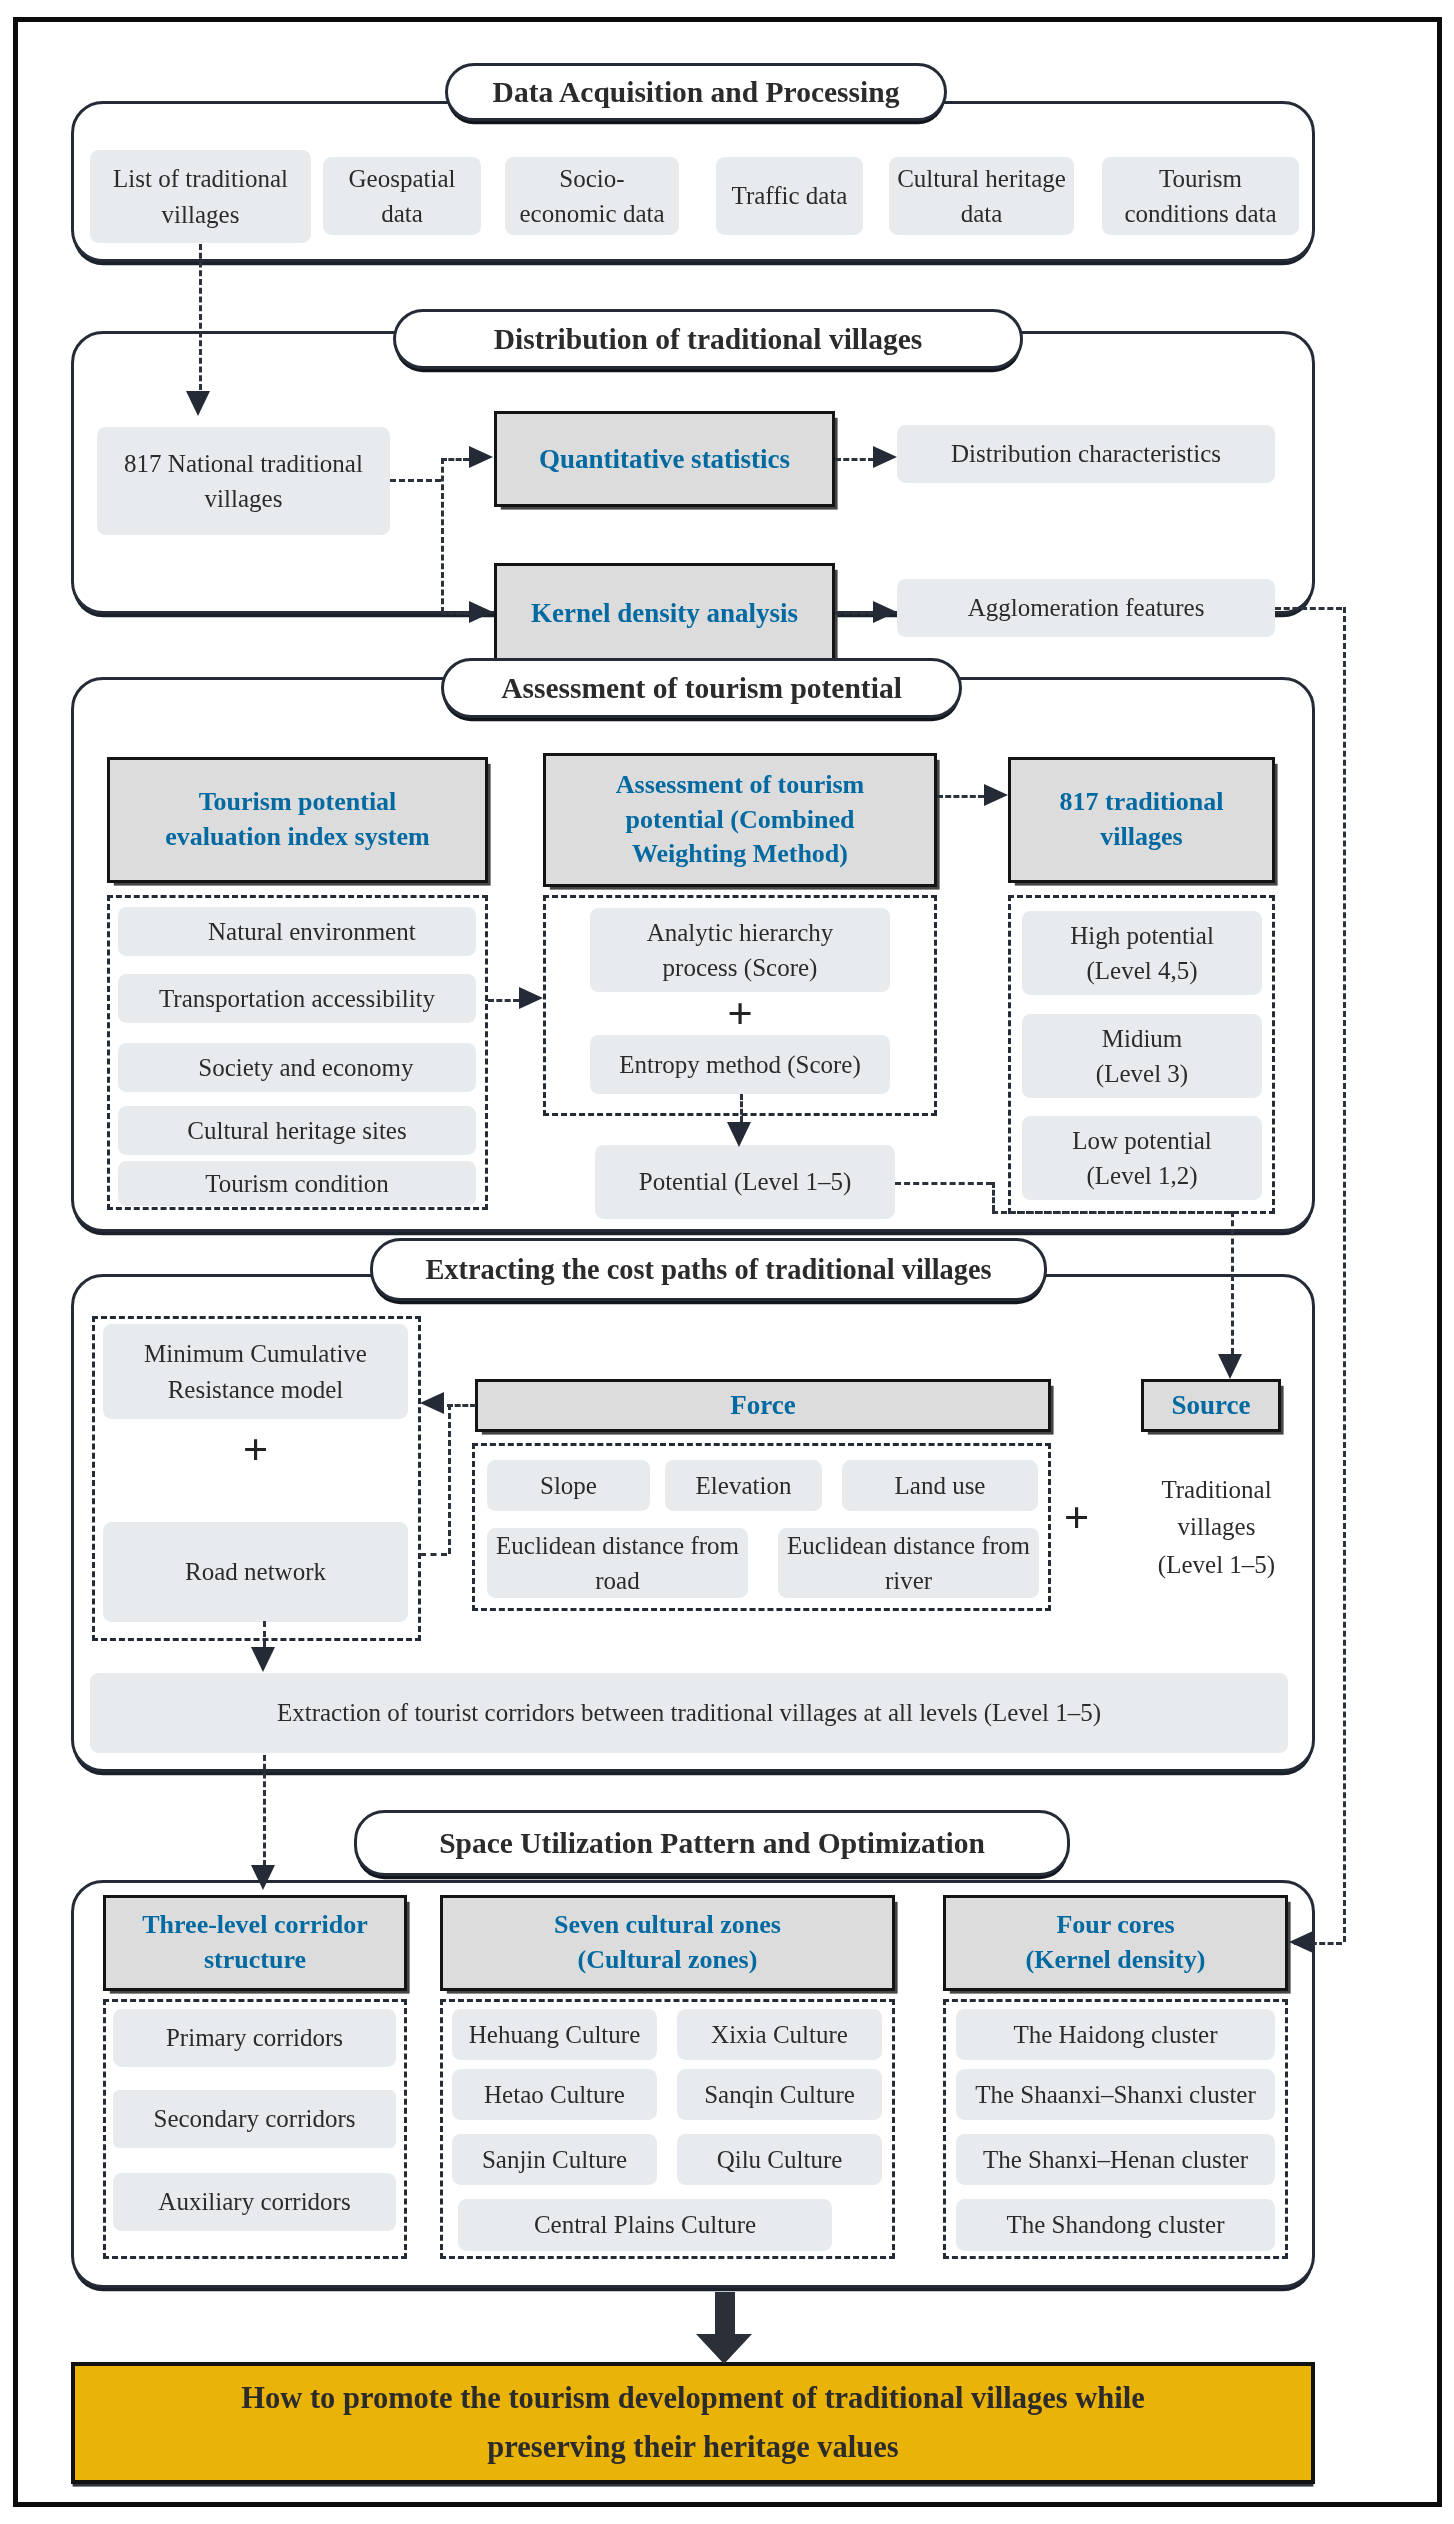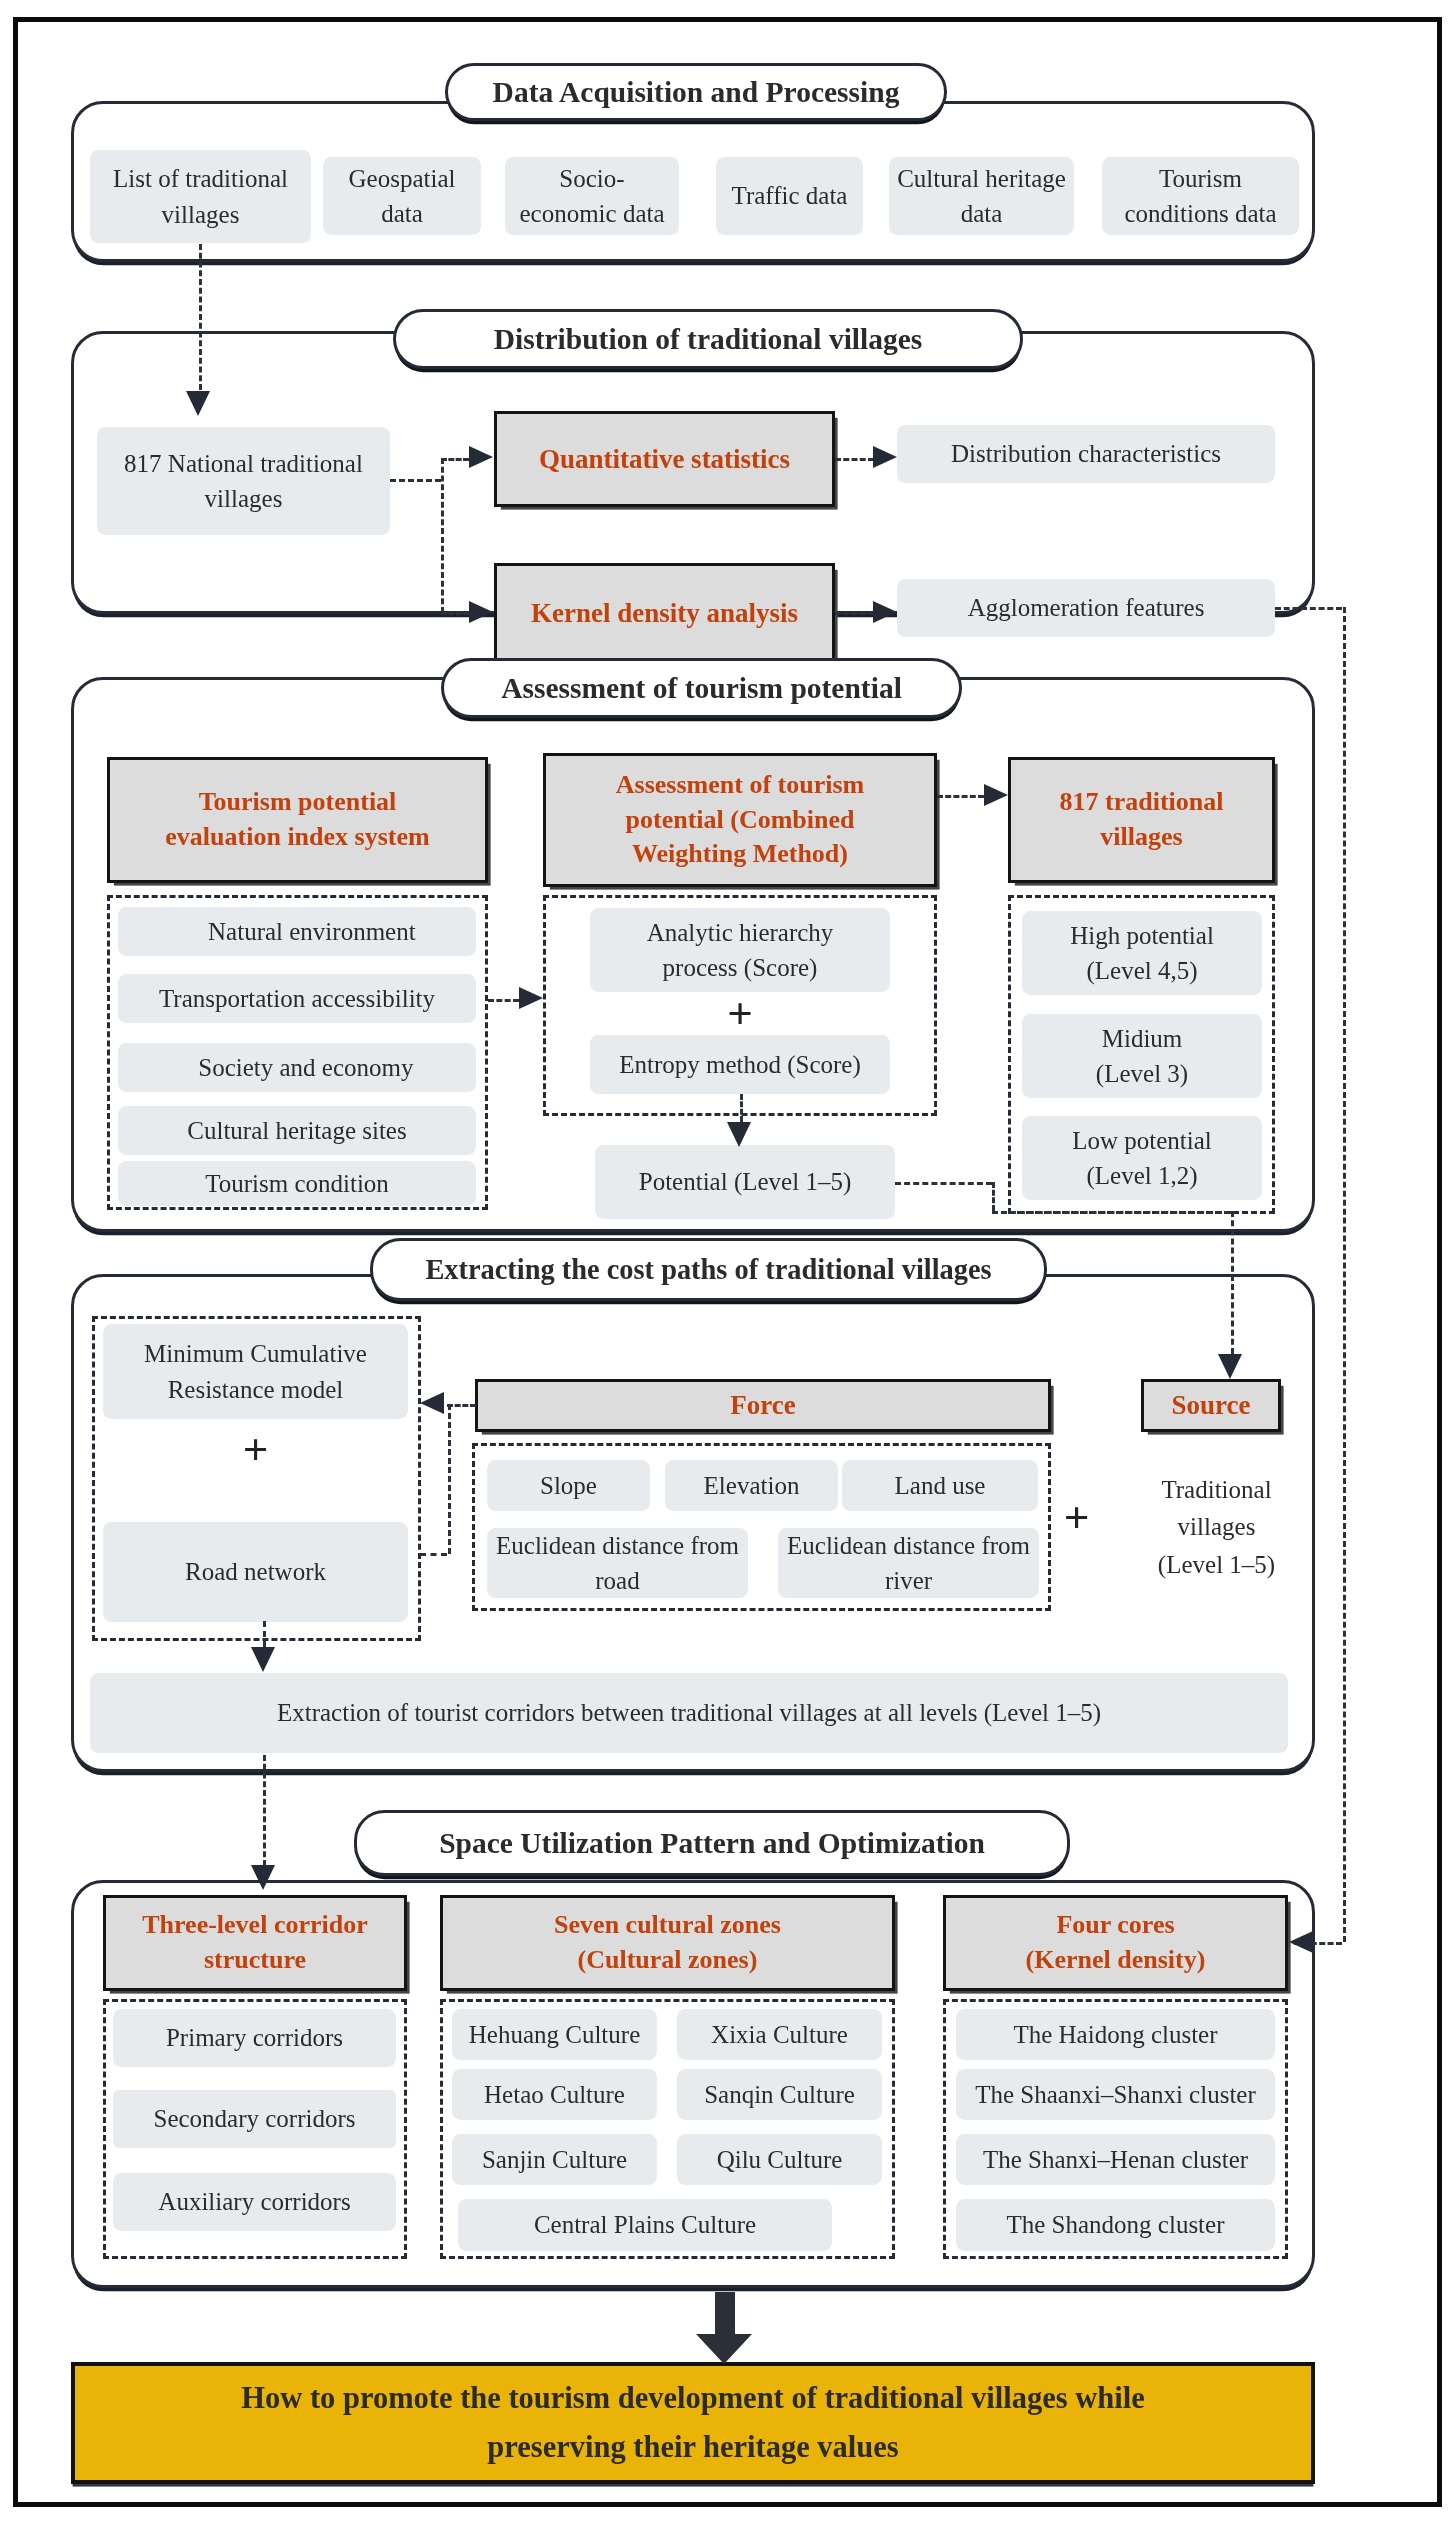--- a/index.html
+++ b/index.html
@@ -6,21 +6,21 @@
   .page{position:relative;width:1455px;height:2525px;background:#ffffff;
         font-family:"Liberation Serif","DejaVu Serif",serif;color:#2b2b2b;overflow:hidden;}
   .abs{position:absolute;box-sizing:border-box;}
   .outer{border:5.8px solid #0b0b0b;}
   .sect{border:3.2px solid #242b36;border-radius:32px;box-shadow:0 5.3px 0 -2.1px #1b212b;background:#ffffff;z-index:1;}
   .stadium{background:#ffffff;border:3.2px solid #242b36;border-radius:30.5px;box-shadow:0 5.3px 0 -2.1px #11151c;
            display:flex;align-items:center;justify-content:center;font-weight:bold;font-size:29.5px;
            text-align:center;z-index:3;}
   .hdr{background:#dcdcdc;border:3.7px solid #141414;box-shadow:4.7px 4.7px 0 -2.1px #454545;
        display:flex;flex-direction:column;align-items:center;justify-content:center;
-       font-weight:bold;text-align:center;z-index:2;font-size:26px;line-height:1.34;color:#c2410c;}
+       font-weight:bold;text-align:center;z-index:2;font-size:26px;line-height:1.34;color:#0369a1;}
   .lightbox{background:#e8ebee;border-radius:8.4px;padding:0 6.3px;
             display:flex;flex-direction:column;align-items:center;justify-content:center;
             text-align:center;font-size:25px;line-height:1.42;z-index:2;}
   .dashbox{border:3.2px dashed #242b36;z-index:1;}
   .hline{border-top:3.2px dashed #2c323c;z-index:4;}
   .vline{border-left:3.2px dashed #2c323c;z-index:4;}
   .plus{display:flex;align-items:center;justify-content:center;font-size:45px;font-weight:bold;color:#222;z-index:2;}
   .plaintext{display:flex;flex-direction:column;align-items:center;justify-content:center;
              text-align:center;font-size:25px;line-height:1.5;z-index:2;}
   .ah{width:0;height:0;z-index:5;}
@@ -198,21 +198,21 @@
     <span>Force</span>
   </div>
   <div class="abs hdr" style="left:1141px;top:1379px;width:140px;height:53px;font-size:27px;">
     <span>Source</span>
   </div>
 
   <div class="abs dashbox" style="left:472px;top:1443px;width:579px;height:168px;"></div>
   <div class="abs lightbox" style="left:487px;top:1460px;width:163px;height:51px;">
       <span>Slope</span>
     </div>
-  <div class="abs lightbox" style="left:665px;top:1460px;width:173px;height:51px;">
+  <div class="abs lightbox" style="left:665px;top:1460px;width:157px;height:51px;">
       <span>Elevation</span>
     </div>
   <div class="abs lightbox" style="left:842px;top:1460px;width:196px;height:51px;">
       <span>Land use</span>
     </div>
   <div class="abs lightbox" style="left:487px;top:1528px;width:261px;height:70px;">
       <span>Euclidean distance from road</span>
     </div>
   <div class="abs lightbox" style="left:778px;top:1528px;width:261px;height:70px;">
       <span>Euclidean distance from river</span>

